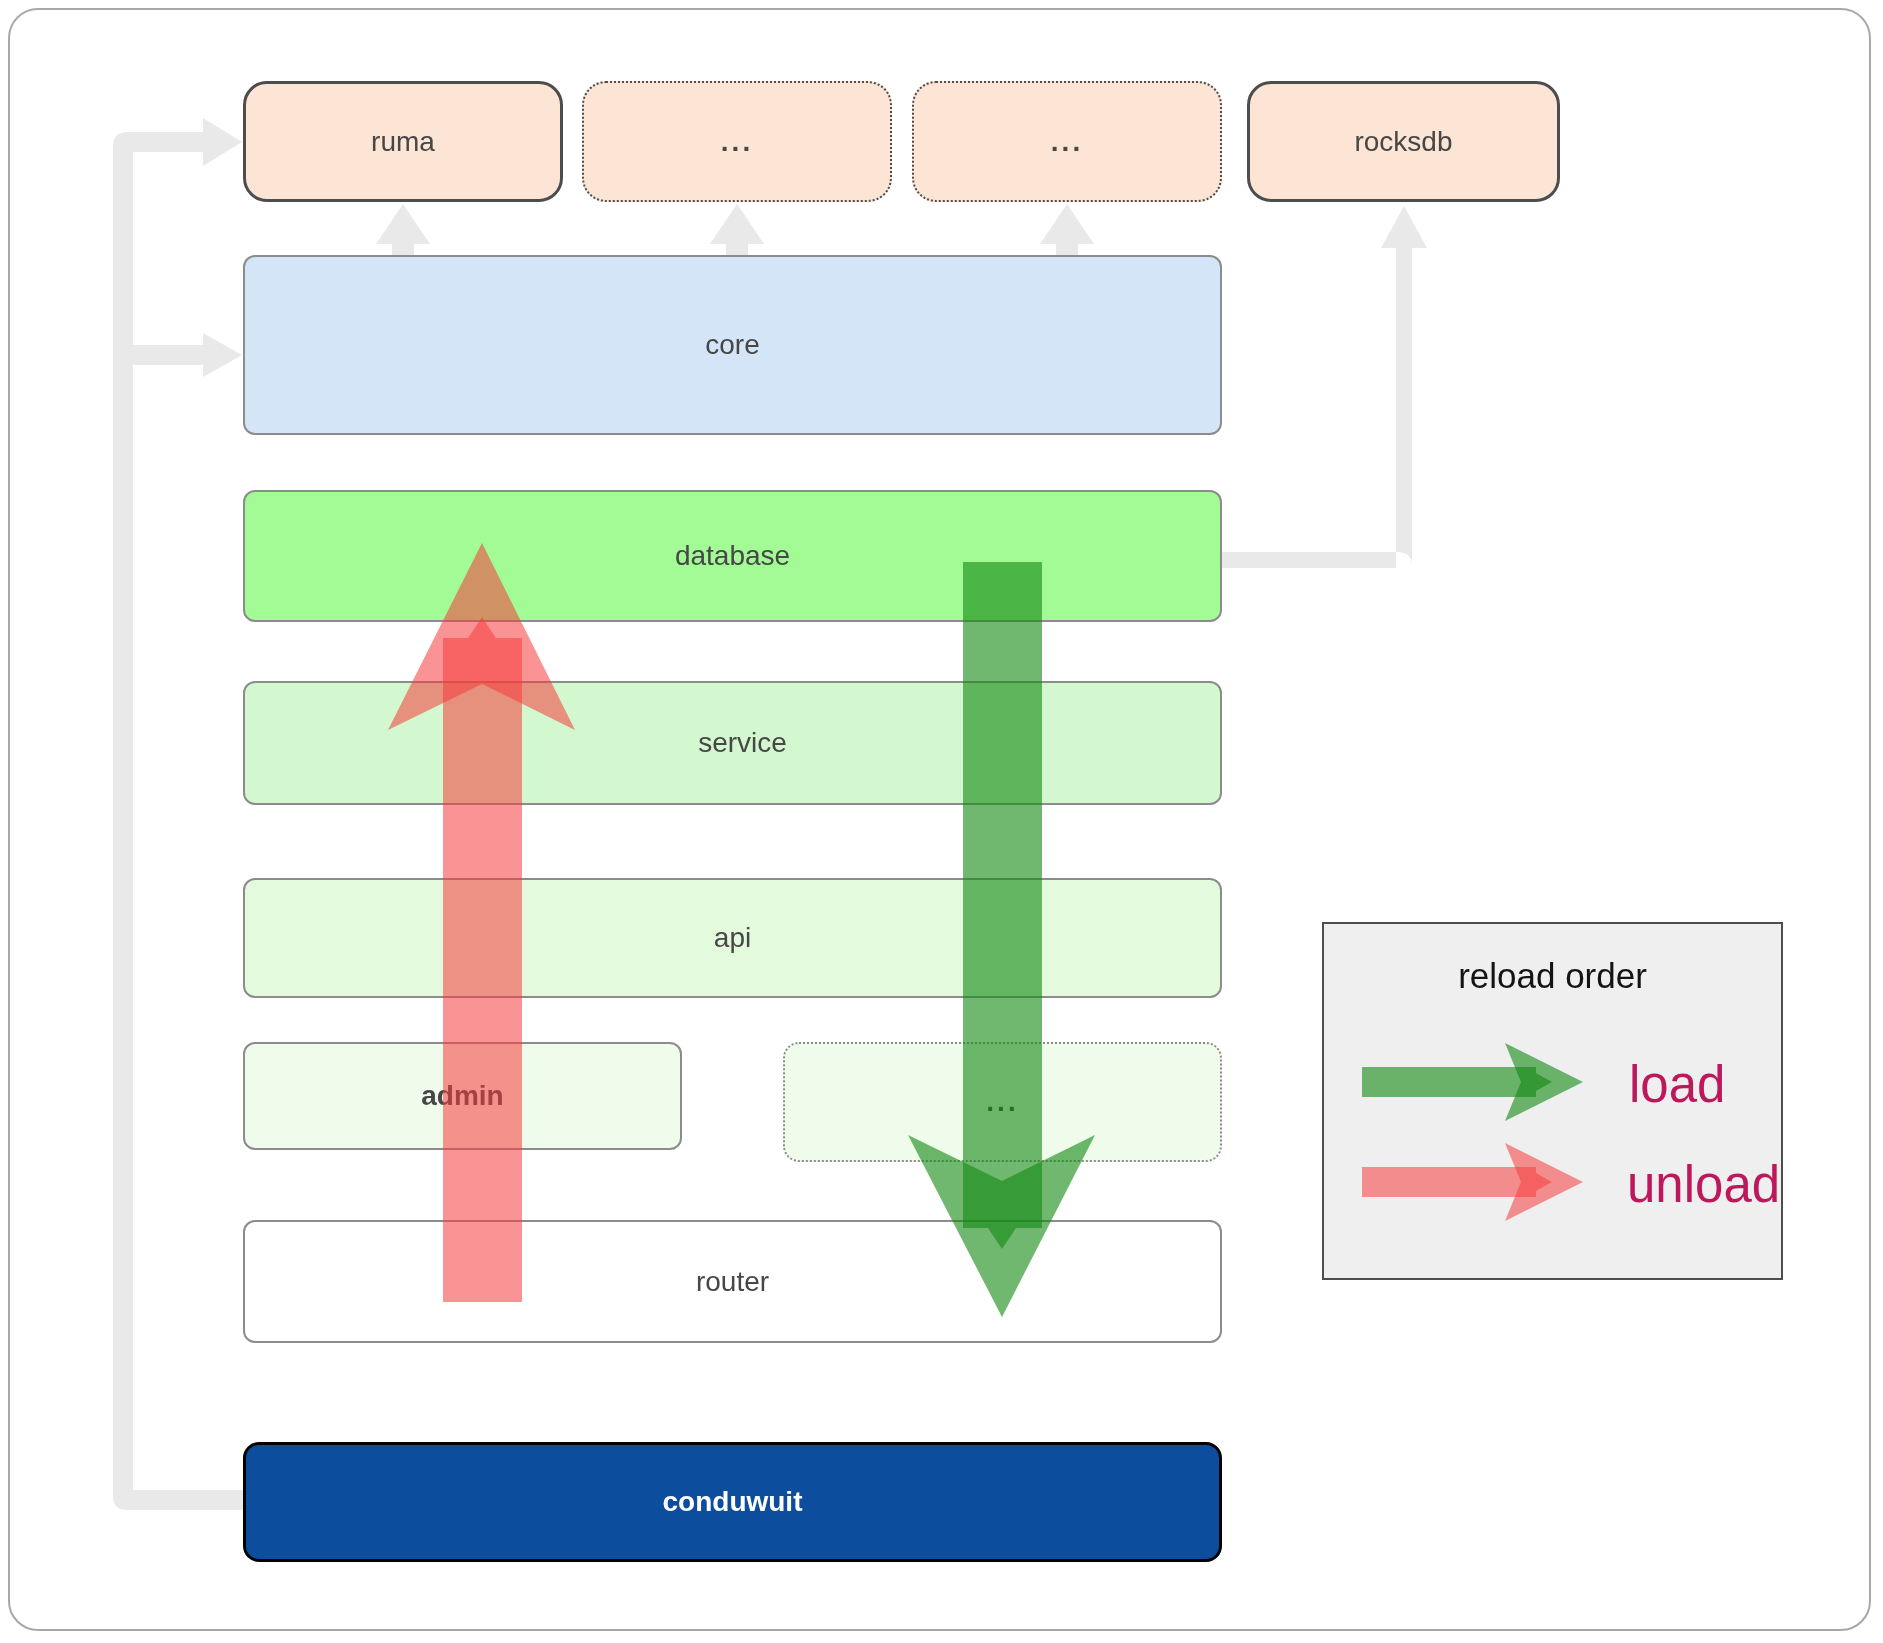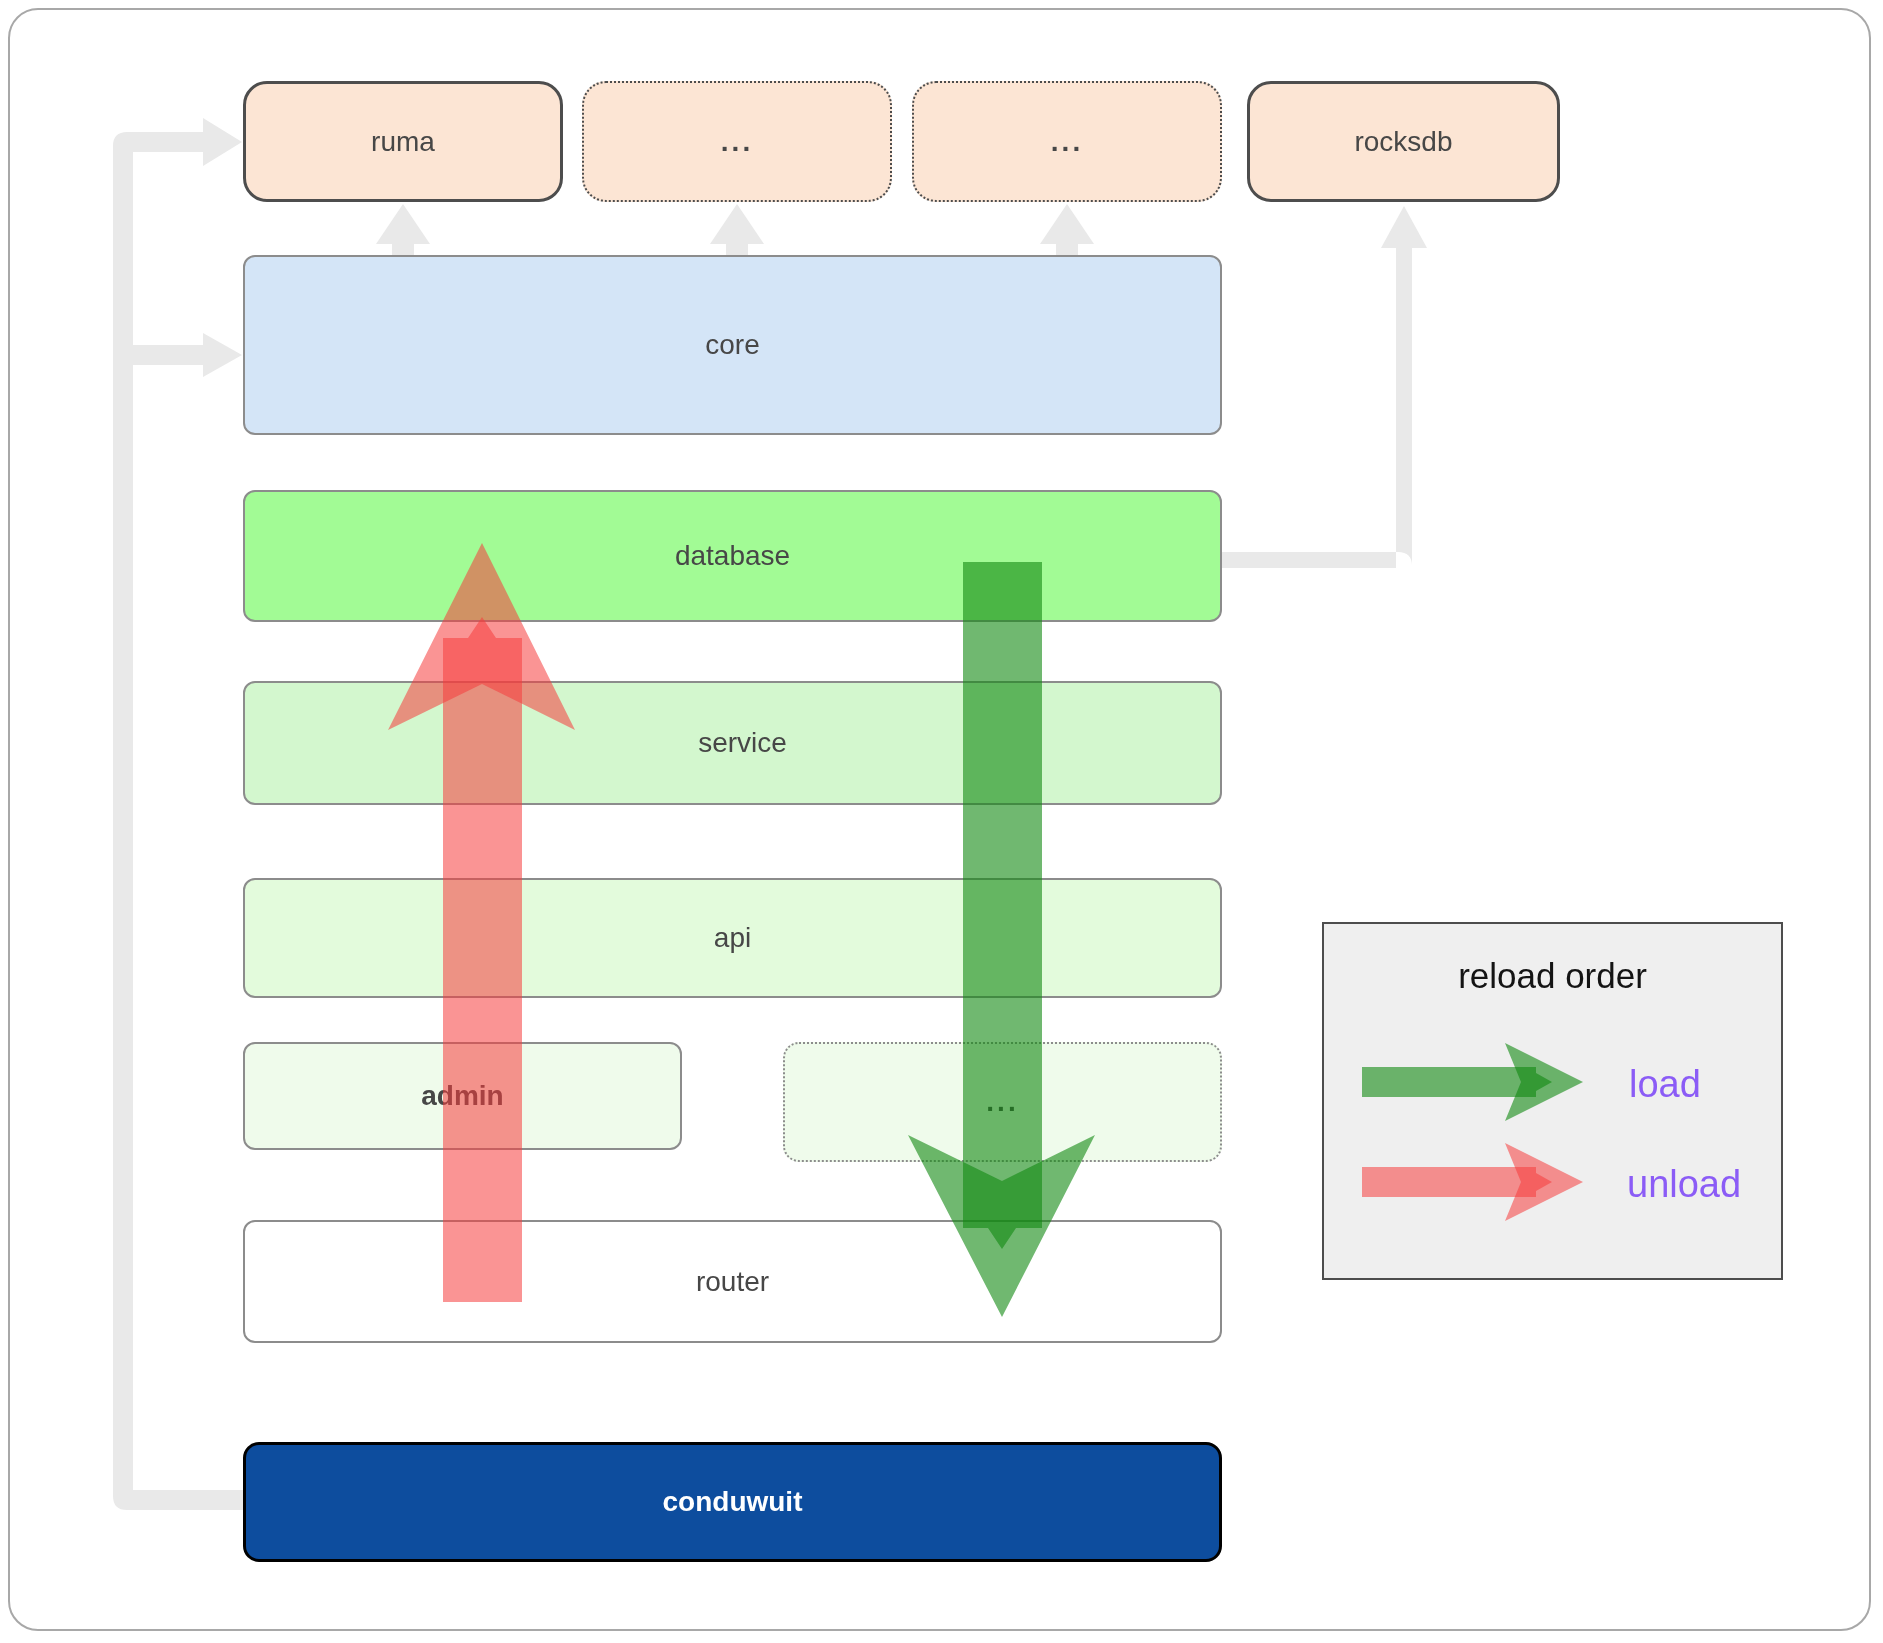--- a/index.html
+++ b/index.html
@@ -24,21 +24,21 @@
   #box-api     {left:243px;top:862px;width:979px;height:120px;background:var(--api-green);margin-top:16px;}
   #box-admin   {left:243px;top:1042px;width:439px;height:108px;background:var(--admin-green);font-weight:bold;}
   #box-admin-dots{left:783px;top:1042px;width:439px;height:120px;background:var(--admin-green);
                   border:2px dotted #8c8c8c;border-radius:16px;}
   #box-router  {left:243px;top:1220px;width:979px;height:123px;background:#ffffff;}
   #box-conduwuit{left:243px;top:1442px;width:979px;height:120px;background:var(--conduwuit-blue);
                  border:3px solid #000000;border-radius:16px;color:#ffffff;font-weight:bold;}
   #legend{position:absolute;left:1322px;top:922px;width:461px;height:358px;
           background:#efefef;border:2px solid #4d4d4d;box-sizing:border-box;}
   #legend .title{display:block;text-align:center;margin-top:32px;font-size:35px;color:#141414;}
-  #legend .item-label{position:absolute;font-size:38px;color:#8b5cf6;transform:translateY(-50%);}
+  #legend .item-label{position:absolute;font-size:51px;color:#be185d;transform:translateY(-50%);}
   #legend-load-label{left:305px;top:160px;}
   #legend-unload-label{left:303px;top:260px;}
 </style>
 </head>
 <body>
 
 <div class="frame"></div>
 
 <svg class="layer" viewBox="0 0 1883 1643">
   <path d="M 113,1496 L 113,146 Q 113,132 127,132 L 203,132 L 203,118 L 242,142 L 203,166 L 203,152 L 133,152 L 133,1496 Z" style="fill:var(--connector-gray)"></path>

